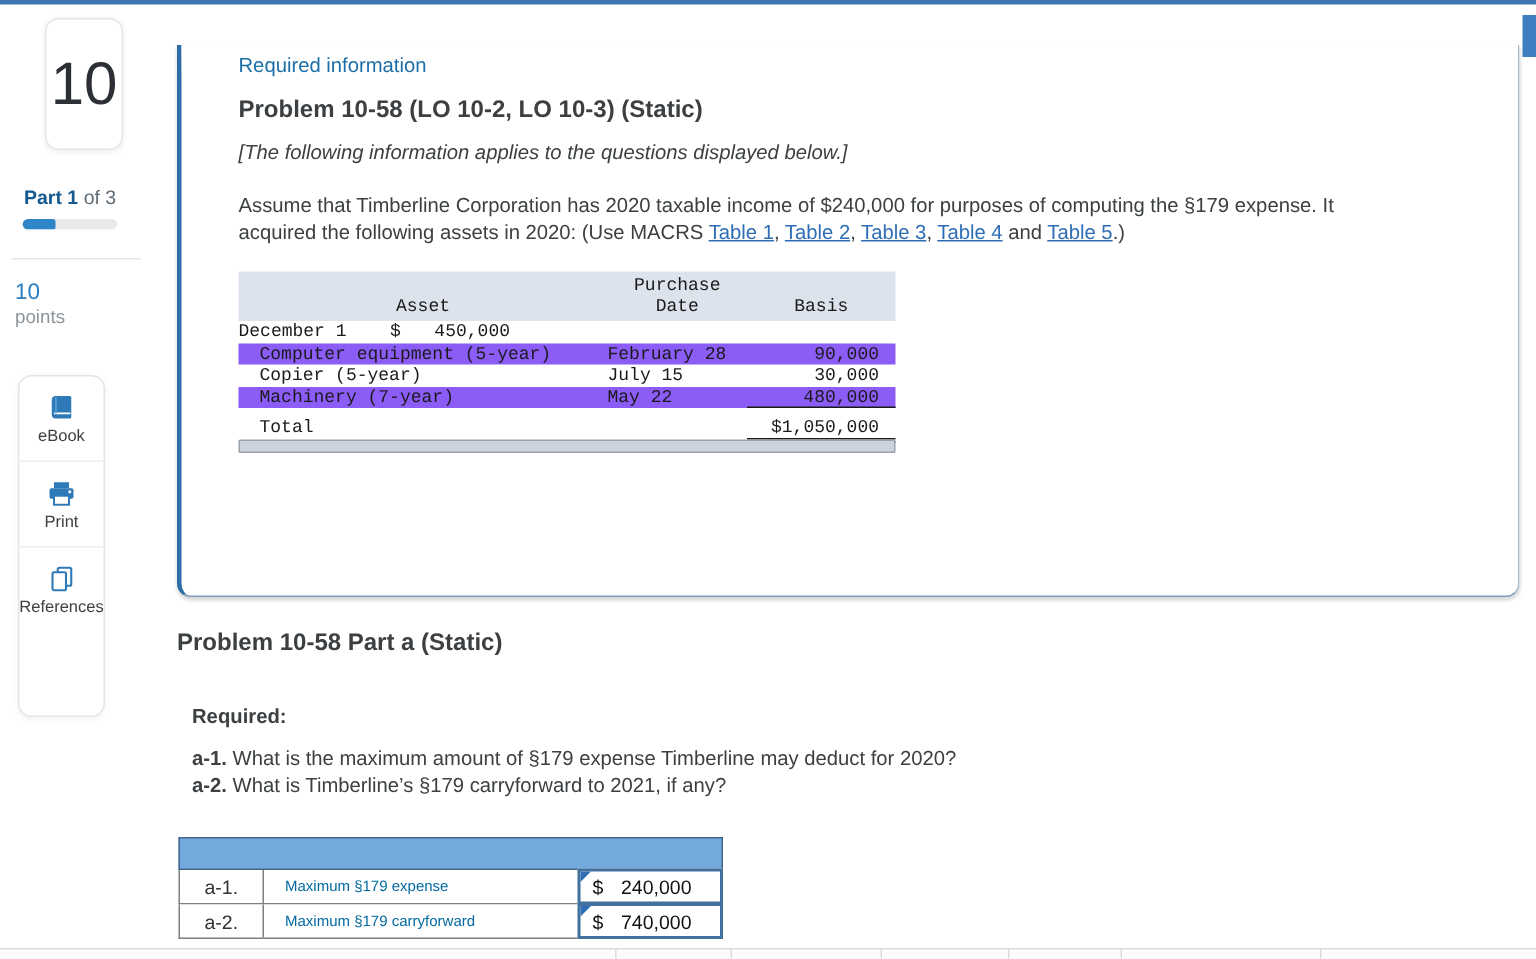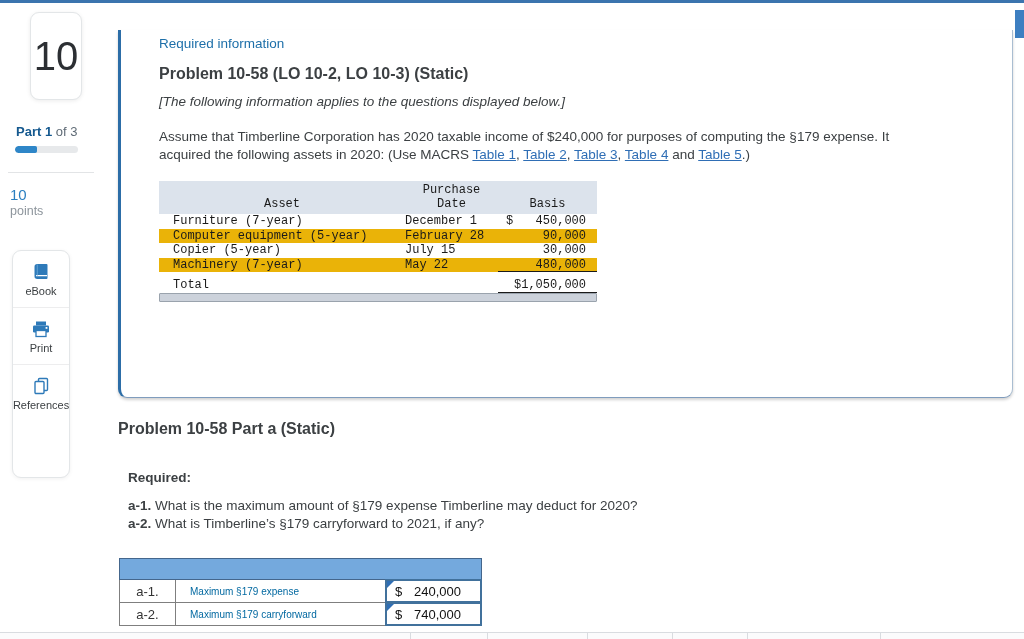--- a/index.html
+++ b/index.html
@@ -50,21 +50,21 @@
                  font-family:"Liberation Mono", monospace; font-size:12px; color:#1a1a1a; }
   .at-hdr { display:flex; background:#dce3ec; align-items:flex-end; padding:2px 0 3px; }
   .at-hdr .h2line { display:flex; flex-direction:column; align-items:center; }
   .c-asset { width:246px; padding-left:14px; }
   .c-date  { width:93px; }
   .c-basis { width:99px; position:relative; }
   .at-hdr .c-asset { text-align:center; padding-left:0; }
   .at-hdr .c-date  { text-align:center; }
   .at-hdr .c-basis { text-align:center; }
   .at-row { display:flex; height:14.5px; line-height:14.5px; }
-  .at-row.alt { background:#eab308;font-family:Liberation Mono, monospace; }
+  .at-row.alt { background:#8b5cf6;font-family:Liberation Mono, monospace; }
   .dollar { position:absolute; left:8px; }
   .bval { display:block; text-align:right; padding-right:11px; }
   .c-basis.uline { border-bottom:1px solid #1a1a1a; }
   .at-total { display:flex; margin-top:5px; height:18px; line-height:16px; }
   .at-total .c-basis { border-bottom:3px double #1a1a1a; }
   .hscroll { position:absolute; left:38px; top:263px; width:438px; height:9px;
              background:#ccd2db; border:1px solid #9aa3ad; border-radius:1px; cursor:pointer; }
 
   
   .parta-title { position:absolute; left:118px; top:420px; font-size:16px; font-weight:bold; color:#3c4043; }
@@ -157,21 +157,20 @@
     <div class="at-hdr">
       <div class="c-asset">Asset</div>
       <div class="c-date h2line">
         <span>Purchase</span>
         <span>Date</span>
       </div>
       <div class="c-basis">Basis</div>
     </div>
 
     <div class="at-row">
-      <div class="c-asset">Furniture (7-year)</div>
       <div class="c-date">December 1</div>
       <div class="c-basis">
         <span class="dollar">$</span>
         <span class="bval">450,000</span>
       </div>
     </div>
     <div class="at-row alt">
       <div class="c-asset">Computer equipment (5-year)</div>
       <div class="c-date">February 28</div>
       <div class="c-basis">

